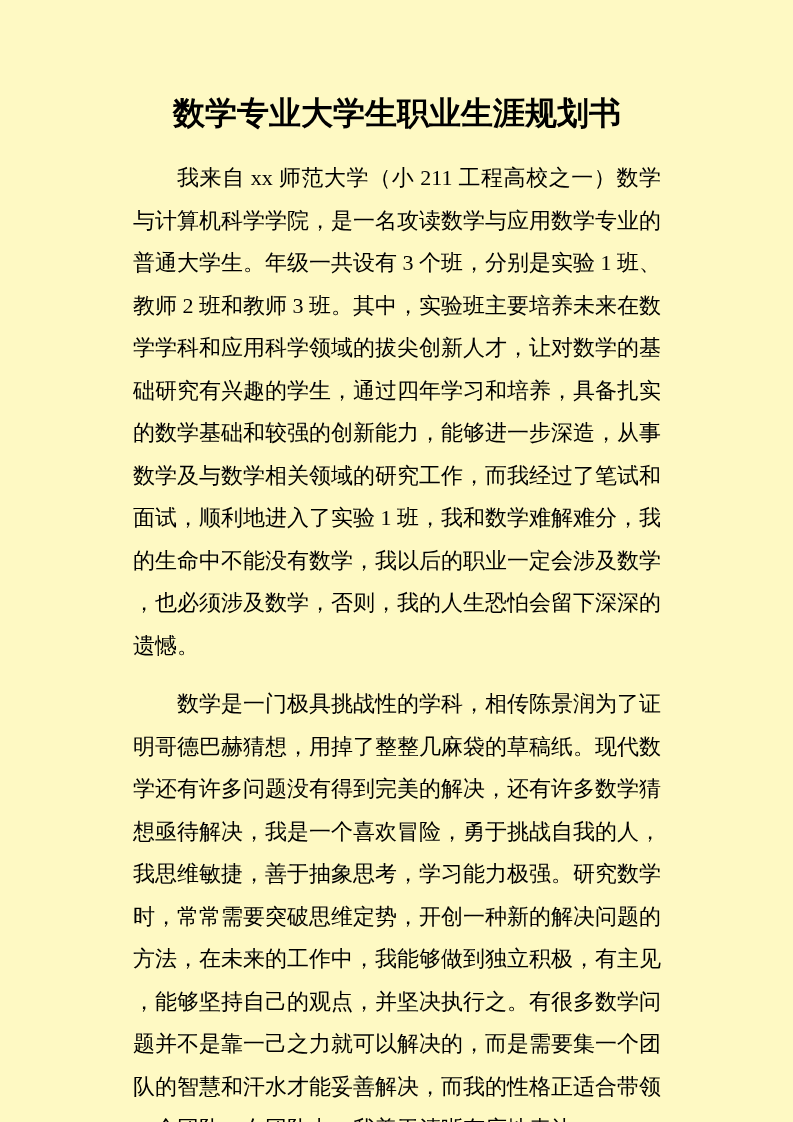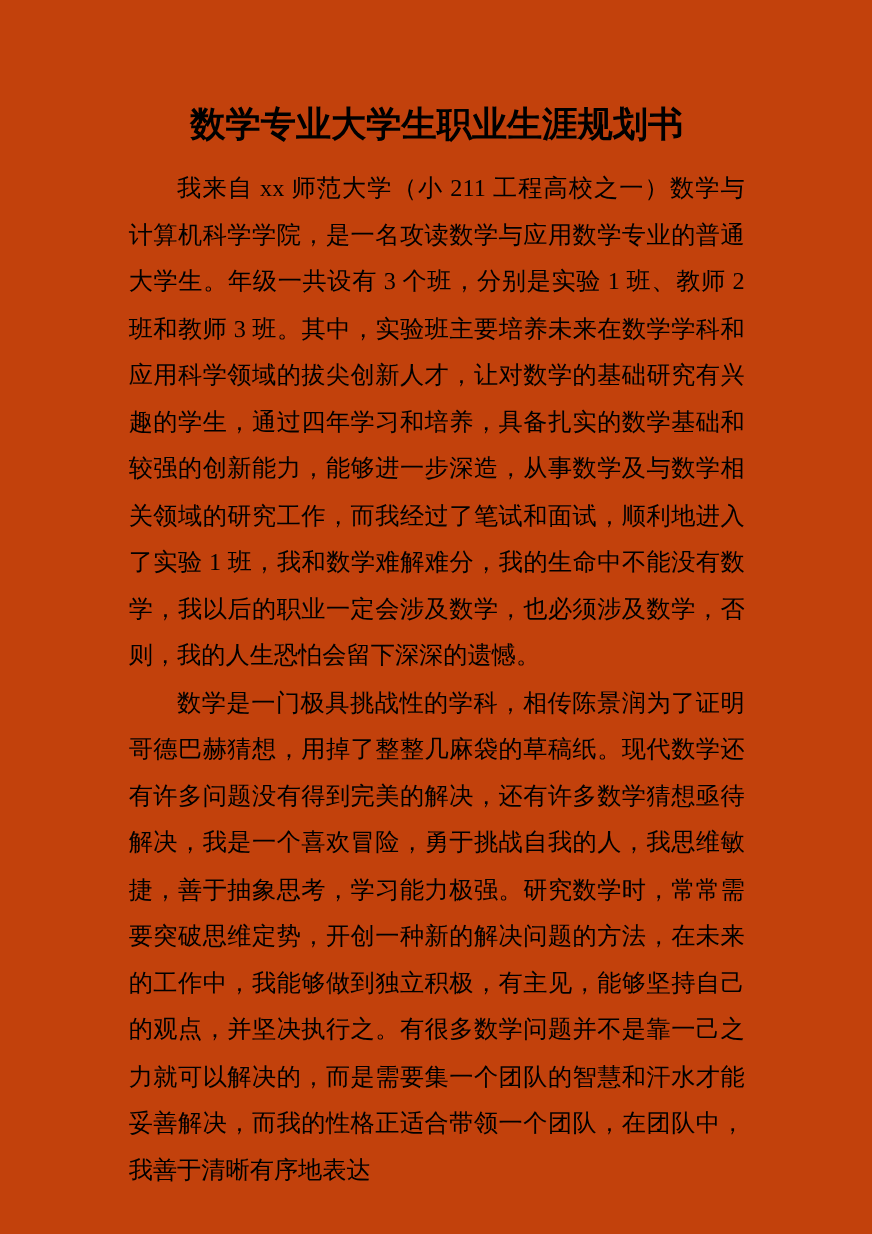--- a/index.html
+++ b/index.html
@@ -12,38 +12,38 @@
     width: 793px;
     height: 1122px;
     font-family: "Liberation Serif", "DejaVu Serif", serif;
     color: #000000;
     overflow: hidden;
   }
   .page {
     box-sizing: border-box;
     width: 793px;
     height: 1122px;
-    background: #c2410c;
+    background: #fef9c3;
     padding: 85px 116px 8px 117px; 
     overflow: hidden;
   }
   
   .doc-title {
     font-size: 32px;
     font-weight: bold;
     line-height: 56px;
     text-align: center;
     margin: 0 0 9px 0;
     white-space: nowrap;
   }
   
   .doc-paragraph {
     font-size: 22px;
     line-height: 42.5px;
-    margin: 0;
+    margin: 16px;
     text-align: justify;
     text-justify: inter-ideograph;
     text-indent: 2em;
     word-break: break-all;
     line-break: anywhere;
   }
 </style>
 </head>
 <body>
 

